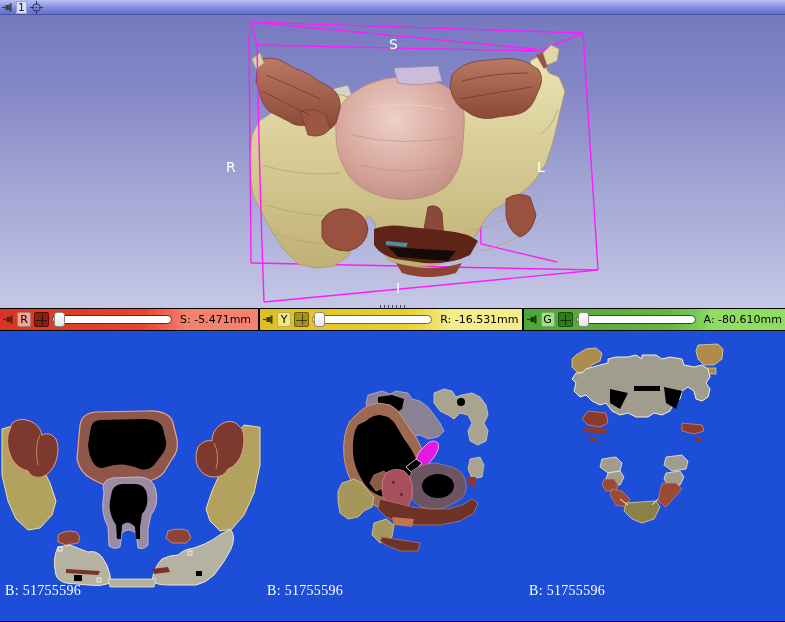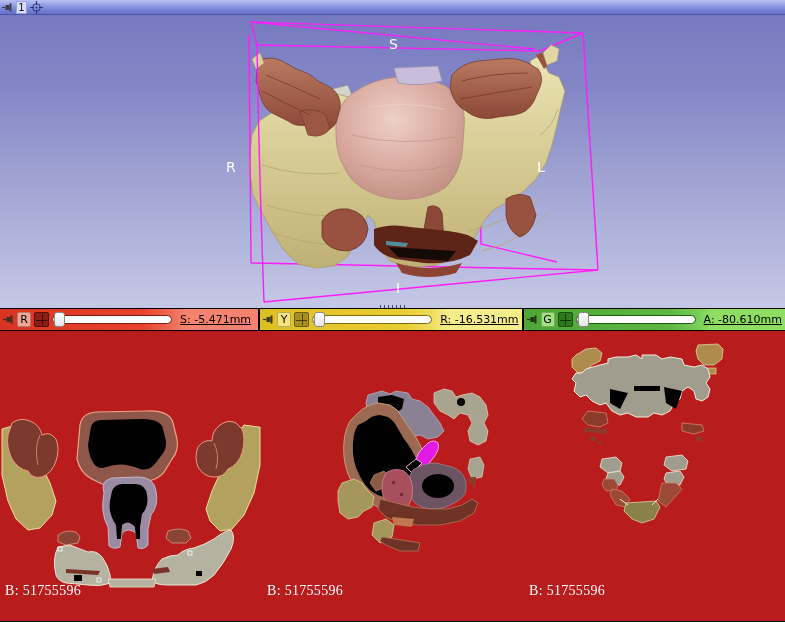--- a/index.html
+++ b/index.html
@@ -55,25 +55,25 @@
   .xhair::after  { content:""; position:absolute; top:50%; left:1px; right:1px; height:1px; background:rgba(0,0,0,.55); }
   .slider { position:relative; width:120px; height:17px; flex:none; }
   .groove { position:absolute; left:0; right:0; top:4px; height:9px; background:#fff; border-radius:5px; }
   .red    .groove { border:1px solid #7d1b10; }
   .yellow .groove { border:1px solid #7d6a12; }
   .green  .groove { border:1px solid #1d5c12; }
   .handle {
     position:absolute; left:2px; top:1px; width:11px; height:15px; border-radius:3px;
     background:linear-gradient(180deg,#ffffff,#e6e6e6); border:1px solid #8a8a8a;
   }
-  .offset { margin-left:5px; font-size:11px; color:#000; white-space:nowrap;text-decoration:underline; }
+  .offset { margin-left:5px; font-size:11px; color:#000; white-space:nowrap; }
 
   
   .slice-views { height:290px; display:flex; background:#000; }
-  .slice-view { position:relative; background:#b91c1c; }
+  .slice-view { position:relative; background:#1d4ed8; }
   .slice-view svg { display:block; }
   .corner-label {
     position:absolute; left:5px; top:252px; color:#fff;
     font-family:"Liberation Serif", serif; font-size:14px; letter-spacing:.3px;
   }
 </style>
 </head>
 <body>
 
 <div class="app">

